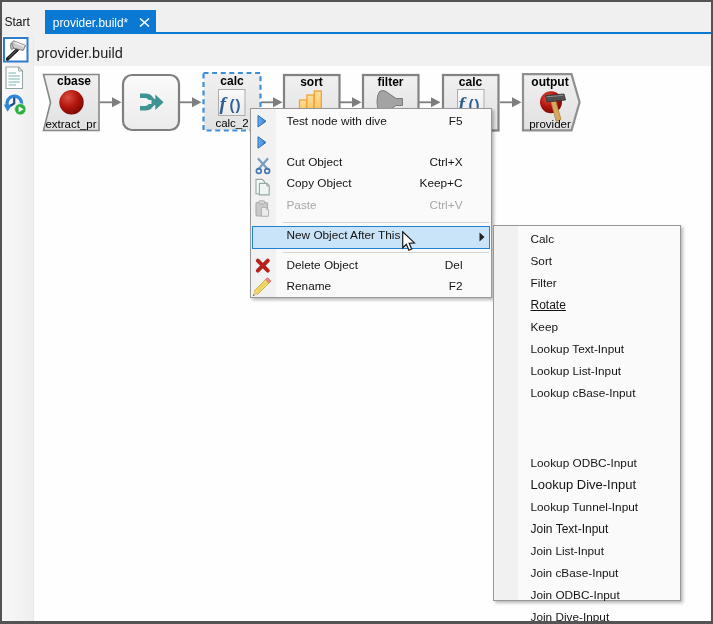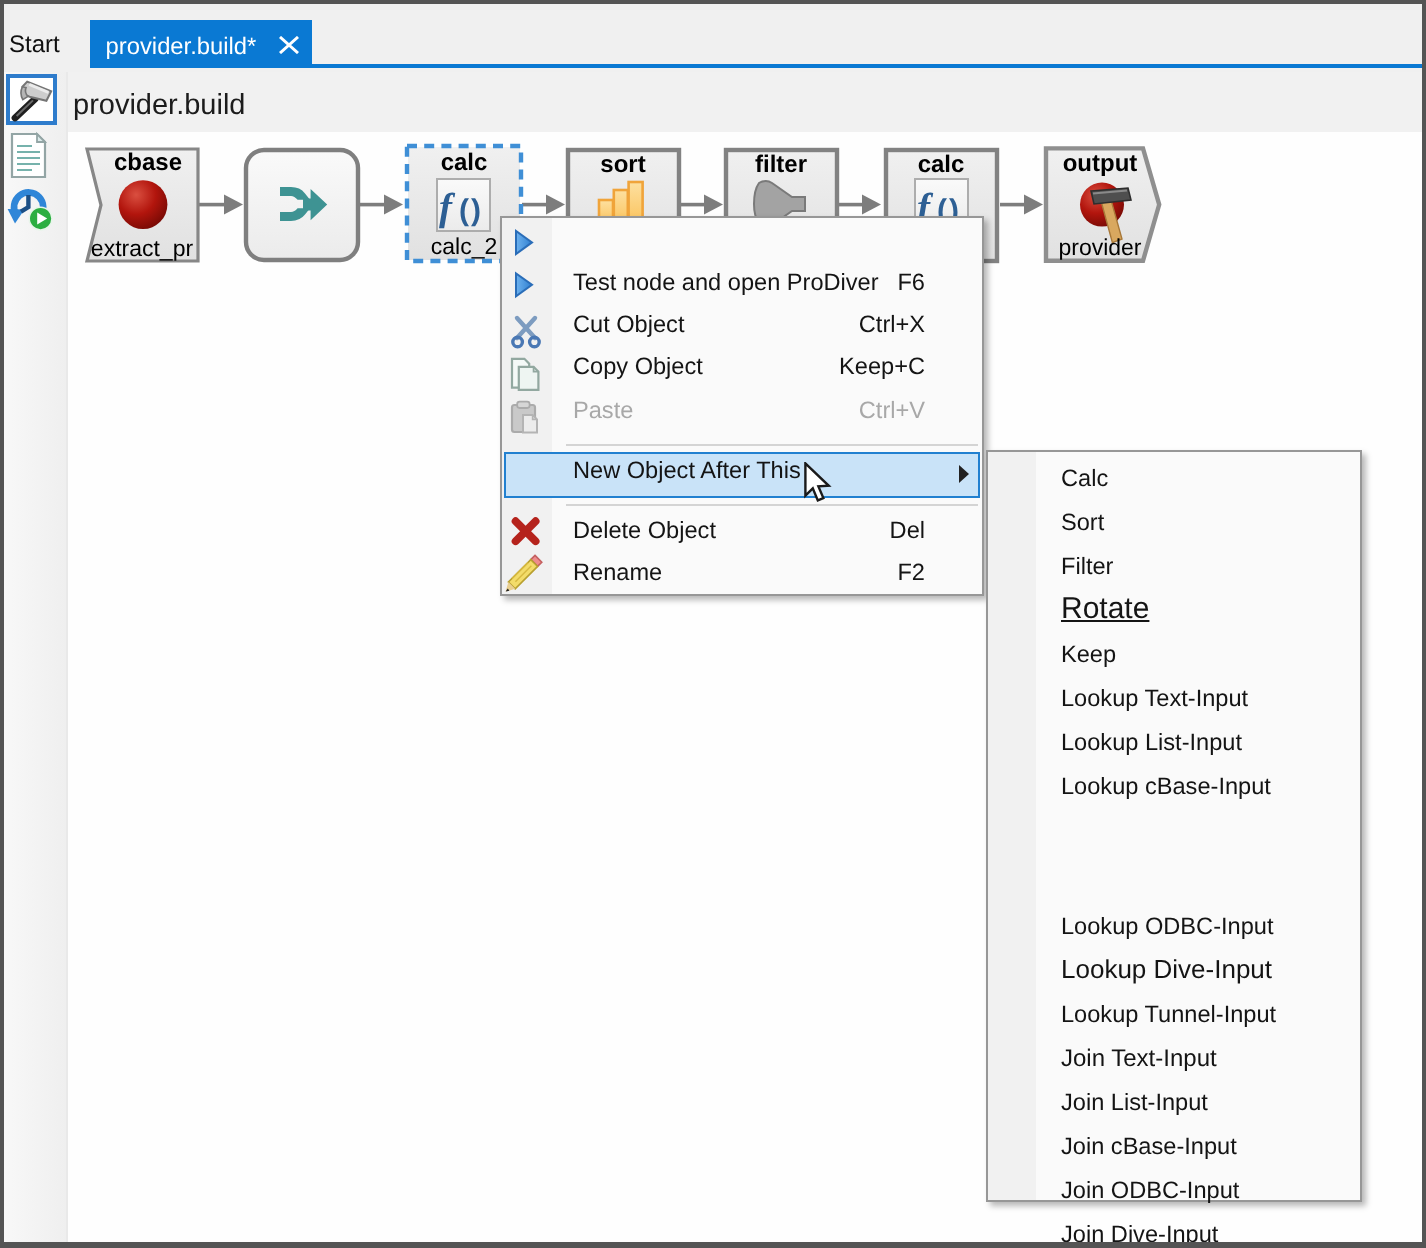--- a/index.html
+++ b/index.html
@@ -136,23 +136,23 @@
   <text x="550" y="85.5" font-size="12" font-weight="bold" fill="#000" text-anchor="middle">output</text>
   <circle cx="551" cy="102.3" r="11" fill="url(#redball)"></circle>
   <path d="M550.8 101.5 L555.6 100.3 L561 119.5 L556.2 121.3 Z" fill="#d9a85f" stroke="#a87838" stroke-width="0.7"></path>
   <path d="M545.5 95.5 L564 94 L565.5 100 L547 102 Z" fill="#4f4f4f" stroke="#2e2e2e" stroke-width="0.8"></path>
   <path d="M546.5 96.8 L563.5 95.3" stroke="#8a8a8a" stroke-width="1"></path>
   <text x="550" y="127.5" font-size="11.5" fill="#000" text-anchor="middle">provider</text>
 </svg>
 
 <div class="abs" style="left:249.5px;top:107.5px;width:242px;height:190.5px;background:#fafafa;border:1px solid #979797;box-sizing:border-box;box-shadow:2px 2px 3px rgba(0,0,0,0.28)">
   <div class="abs" style="left:0;top:0;bottom:0;width:25px;background:#f1f1f1"></div>
-  <div class="mi" style="top:22.4px;height:21.2px">
-      <span class="lab">Test node and open ProDiver</span>
-      <span class="sc">F6</span>
+  <div class="mi" style="top:2.4px;height:21.2px">
+      <span class="lab">Test node with dive</span>
+      <span class="sc">F5</span>
     </div>
   <div class="mi" style="top:43.2px;height:21.2px">
       <span class="lab">Cut Object</span>
       <span class="sc">Ctrl+X</span>
     </div>
   <div class="mi" style="top:64.3px;height:21.2px">
       <span class="lab">Copy Object</span>
       <span class="sc">Keep+C</span>
     </div>
   <div class="mi" style="top:85.6px;height:21.2px;color:#a8a8a8">
@@ -215,21 +215,21 @@
     <path d="M13 172.2 L5 180.2 M14.7 173.9 L6.7 181.9" stroke="#d8ba40" stroke-width="0.7"></path>
   </svg>
 </div>
 
 <div class="abs" style="left:493px;top:225px;width:188px;height:376px;background:#fafafa;border:1px solid #979797;box-sizing:border-box;box-shadow:2px 2px 3px rgba(0,0,0,0.28)">
   <div class="abs" style="left:0;top:0;bottom:0;width:24px;background:#f1f1f1"></div>
   <div id="sub" style="position:absolute;left:0;top:1.6px;width:100%">
       <div style="height: 22px; line-height: 22px; padding-left: 36.5px; font-size: 11.8px; color: rgb(20, 20, 20);">Calc</div>
       <div style="height: 22px; line-height: 22px; padding-left: 36.5px; font-size: 11.8px; color: rgb(20, 20, 20);">Sort</div>
       <div style="height: 22px; line-height: 22px; padding-left: 36.5px; font-size: 11.8px; color: rgb(20, 20, 20);">Filter</div>
-      <div style="height: 22px; line-height: 22px; padding-left: 36.5px; font-size: 15px; color: rgb(20, 20, 20); text-decoration: underline;">Rotate</div>
+      <div style="height: 22px; line-height: 22px; padding-left: 36.5px; font-size: 12px; color: rgb(20, 20, 20); text-decoration: underline;">Rotate</div>
       <div style="height: 22px; line-height: 22px; padding-left: 36.5px; font-size: 11.8px; color: rgb(20, 20, 20);">Keep</div>
       <div style="height: 22px; line-height: 22px; padding-left: 36.5px; font-size: 11.8px; color: rgb(20, 20, 20);">Lookup Text-Input</div>
       <div style="height: 22px; line-height: 22px; padding-left: 36.5px; font-size: 11.8px; color: rgb(20, 20, 20);">Lookup List-Input</div>
       <div style="height: 22px; line-height: 22px; padding-left: 36.5px; font-size: 11.8px; color: rgb(20, 20, 20);">Lookup cBase-Input</div>
       <div style="height: 22px; line-height: 22px; padding-left: 36.5px; font-size: 11.8px; color: rgb(20, 20, 20); margin-top: 48px;">Lookup ODBC-Input</div>
       <div style="height: 22px; line-height: 22px; padding-left: 36.5px; font-size: 13px; color: rgb(20, 20, 20);">Lookup Dive-Input</div>
       <div style="height: 22px; line-height: 22px; padding-left: 36.5px; font-size: 11.8px; color: rgb(20, 20, 20);">Lookup Tunnel-Input</div>
       <div style="height: 22px; line-height: 22px; padding-left: 36.5px; font-size: 12px; color: rgb(20, 20, 20);">Join Text-Input</div>
       <div style="height: 22px; line-height: 22px; padding-left: 36.5px; font-size: 11.8px; color: rgb(20, 20, 20);">Join List-Input</div>
       <div style="height: 22px; line-height: 22px; padding-left: 36.5px; font-size: 11.8px; color: rgb(20, 20, 20);">Join cBase-Input</div>

